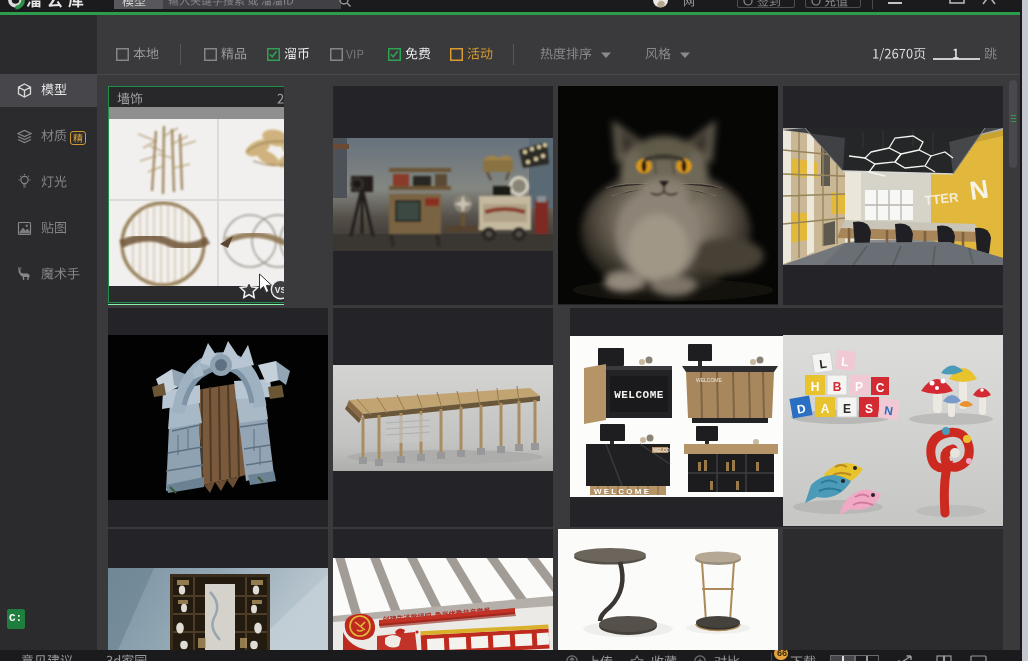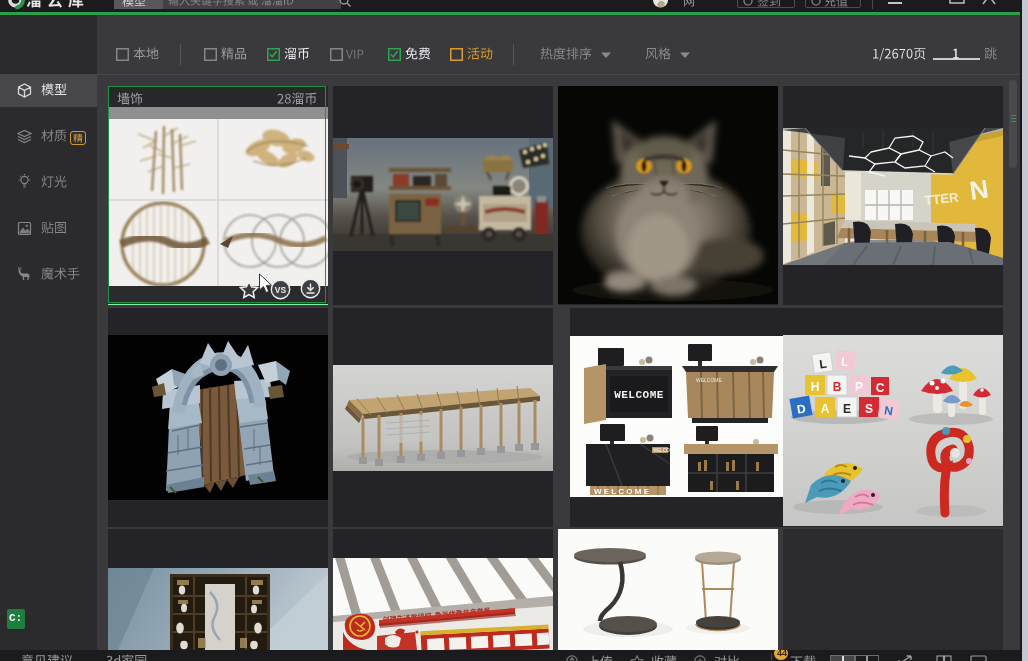--- a/index.html
+++ b/index.html
@@ -160,21 +160,21 @@
 <svg style="position:absolute;left:872px;top:47px;overflow:visible" width="56" height="18">
       <path transform="translate(0,11.4)" d="M1.1 0H6.4V-1H4.5V-9.5H3.5C3 -9.2 2.4 -9 1.6 -8.9V-8.1H3.3V-1H1.1Z M7.4 2.3H8.2L12.1 -10.3H11.3Z M12.9 0H18.9V-1H16.2C15.8 -1 15.2 -1 14.7 -0.9C16.9 -3.1 18.4 -5 18.4 -6.9C18.4 -8.6 17.3 -9.7 15.6 -9.7C14.4 -9.7 13.6 -9.2 12.8 -8.3L13.5 -7.6C14.1 -8.3 14.7 -8.7 15.5 -8.7C16.7 -8.7 17.3 -7.9 17.3 -6.9C17.3 -5.2 15.9 -3.3 12.9 -0.7Z M23.4 0.2C24.9 0.2 26.2 -1.1 26.2 -2.9C26.2 -4.9 25.1 -5.9 23.5 -5.9C22.8 -5.9 22 -5.5 21.4 -4.8C21.4 -7.7 22.5 -8.7 23.8 -8.7C24.4 -8.7 25 -8.4 25.3 -8L26 -8.7C25.5 -9.3 24.8 -9.7 23.8 -9.7C21.9 -9.7 20.3 -8.3 20.3 -4.5C20.3 -1.4 21.6 0.2 23.4 0.2ZM21.4 -3.8C22 -4.7 22.8 -5 23.3 -5C24.5 -5 25.1 -4.2 25.1 -2.9C25.1 -1.6 24.3 -0.8 23.4 -0.8C22.2 -0.8 21.5 -1.8 21.4 -3.8Z M29.3 0H30.6C30.7 -3.7 31.1 -6 33.3 -8.8V-9.5H27.4V-8.5H32C30.1 -5.9 29.5 -3.6 29.3 0Z M37.6 0.2C39.4 0.2 40.5 -1.5 40.5 -4.8C40.5 -8.1 39.4 -9.7 37.6 -9.7C35.8 -9.7 34.6 -8.1 34.6 -4.8C34.6 -1.5 35.8 0.2 37.6 0.2ZM37.6 -0.8C36.5 -0.8 35.8 -2 35.8 -4.8C35.8 -7.6 36.5 -8.8 37.6 -8.8C38.6 -8.8 39.4 -7.6 39.4 -4.8C39.4 -2 38.6 -0.8 37.6 -0.8Z M47.2 -6V-3.7C47.2 -2.3 46.6 -0.7 41.8 0.2C42 0.5 42.3 0.8 42.4 1C47.5 -0.1 48.2 -1.9 48.2 -3.6V-6ZM48.3 -1.4C49.8 -0.7 51.7 0.4 52.7 1.1L53.3 0.3C52.3 -0.4 50.3 -1.4 48.8 -2.1ZM43.4 -7.7V-1.7H44.4V-6.8H51.1V-1.7H52.1V-7.7H47.4C47.6 -8.2 47.9 -8.7 48.1 -9.3H53.3V-10.2H42.1V-9.3H47C46.9 -8.8 46.6 -8.2 46.4 -7.7Z" fill="#e4e4e6"></path>
     </svg>
 <div class="abs" style="left:933px;top:58px;width:47px;height:1.5px;background:#cccccf"></div>
 <svg style="position:absolute;left:952px;top:47px;overflow:visible" width="9" height="18">
       <path transform="translate(0,11.4)" d="M1.1 0H6.6V-1.2H4.7V-9.6H3.6C3 -9.2 2.4 -9 1.5 -8.8V-7.9H3.2V-1.2H1.1Z" fill="#f0f0f2"></path>
     </svg>
 <svg style="position:absolute;left:984px;top:47px;overflow:visible" width="15" height="18">
       <path transform="translate(0,11.4)" d="M1.9 -9.4H4V-7.1H1.9ZM5.1 -8.9C5.6 -8 6.1 -6.8 6.2 -6L7 -6.4C6.9 -7.2 6.4 -8.3 5.8 -9.2ZM0.5 -0.7 0.7 0.2C1.9 -0.1 3.6 -0.5 5.3 -1L5.1 -1.8L3.5 -1.4V-3.8H4.9V-4.6H3.5V-6.3H4.9V-10.3H1.1V-6.3H2.7V-1.2L1.9 -1V-5.3H1.2V-0.8ZM11.5 -9.3C11.2 -8.4 10.5 -7.1 10 -6.3L10.7 -6C11.3 -6.7 11.9 -7.9 12.4 -8.8ZM9.1 -10.9V-0.6C9.1 0.5 9.4 0.8 10.2 0.8C10.4 0.8 11.3 0.8 11.5 0.8C12.3 0.8 12.5 0.3 12.6 -1.2C12.3 -1.2 12 -1.4 11.8 -1.5C11.7 -0.4 11.7 -0.1 11.4 -0.1C11.2 -0.1 10.5 -0.1 10.4 -0.1C10.1 -0.1 10 -0.1 10 -0.6V-4.1C10.8 -3.5 11.5 -2.8 11.9 -2.3L12.6 -3C12.1 -3.6 11 -4.4 10.2 -5.1L10 -4.9V-10.9ZM7.1 -10.9V-5.4L7.1 -4.6C6.2 -4 5.3 -3.4 4.7 -3.1L5.2 -2.2L7 -3.6C6.9 -2 6.3 -0.5 4.6 0.4C4.8 0.5 5.1 0.9 5.2 1.1C7.8 -0.4 8 -3.1 8 -5.4V-10.9Z" fill="#85858a"></path>
     </svg>
-<div class="abs" style="left:108px;top:86px;width:220px;height:219px;background:#86efac;overflow:hidden;padding-left:19px;">
+<div class="abs" style="left:108px;top:86px;width:176px;height:219px;background:#86efac;overflow:hidden;padding-left:19px;">
       <svg class="abs" style="left:0;top:0" width="220" height="218" viewBox="0 0 220 218">
 <rect width="220" height="218" fill="#f2f0ee"></rect>
 <defs>
           <filter id="bl1">
             <feGaussianBlur stdDeviation="1.2"></feGaussianBlur>
           </filter>
         </defs>
 
 <g stroke="#9a8058" stroke-width="2.2" filter="url(#bl1)">
 <line x1="48" y1="45" x2="44" y2="105"></line>
@@ -804,21 +804,21 @@
       </svg>
 <svg class="abs" style="left:694px;top:5px" width="13" height="13">
         <circle cx="6" cy="6" r="5.2" fill="none" stroke="#77777b" stroke-width="1.2"></circle>
         <path d="M3.5 6 L8.5 6 M6 3.5 L6 8.5" stroke="#77777b" stroke-width="1.1"></path>
       </svg>
 <svg style="position:absolute;left:714px;top:5px;overflow:visible" width="28" height="18">
         <path transform="translate(0,11.4)" d="M6.5 -5.1C7.1 -4.2 7.7 -3 7.9 -2.2L8.8 -2.6C8.6 -3.4 8 -4.6 7.3 -5.5ZM1.2 -5.9C2 -5.2 2.8 -4.3 3.6 -3.5C2.8 -1.8 1.8 -0.5 0.6 0.2C0.8 0.4 1.1 0.8 1.3 1C2.5 0.2 3.5 -1 4.3 -2.6C4.9 -1.9 5.3 -1.2 5.7 -0.6L6.4 -1.4C6.1 -2 5.4 -2.8 4.7 -3.7C5.3 -5.1 5.8 -6.9 6 -9L5.3 -9.2L5.2 -9.2H0.9V-8.3H4.9C4.7 -6.9 4.4 -5.6 4 -4.5C3.3 -5.2 2.6 -5.9 1.9 -6.5ZM9.9 -10.9V-7.8H6.3V-6.9H9.9V-0.3C9.9 -0.1 9.9 0 9.6 0C9.4 0 8.7 0 7.9 0C8 0.3 8.1 0.8 8.2 1C9.3 1 10 1 10.3 0.8C10.8 0.7 10.9 0.4 10.9 -0.3V-6.9H12.5V-7.8H10.9V-10.9Z M14.6 0.9C14.9 0.7 15.4 0.5 19 -0.7C18.9 -0.9 18.9 -1.3 18.9 -1.6L15.7 -0.7V-5.9H18.9V-6.9H15.7V-10.8H14.7V-0.9C14.7 -0.3 14.4 -0 14.1 0.1C14.3 0.3 14.5 0.7 14.6 0.9ZM19.9 -10.9V-1.1C19.9 0.3 20.3 0.7 21.5 0.7C21.8 0.7 23.3 0.7 23.5 0.7C24.9 0.7 25.1 -0.2 25.2 -2.8C25 -2.9 24.6 -3.1 24.3 -3.2C24.2 -0.8 24.1 -0.2 23.5 -0.2C23.1 -0.2 21.9 -0.2 21.6 -0.2C21.1 -0.2 20.9 -0.4 20.9 -1.1V-4.9C22.4 -5.7 23.9 -6.7 25.1 -7.7L24.2 -8.5C23.5 -7.7 22.2 -6.7 20.9 -5.9V-10.9Z" fill="#9a9a9e"></path>
       </svg>
 <div class="abs" style="left:771px;top:3px;width:1px;height:8px;background:#46464a"></div>
 <div class="abs" style="left:774px;top:-3px;width:14px;height:13px;background:#e8a33a;border-radius:7px"></div>
-<div class="abs" style="left:777px;top:-2px;color:#3a2a10;font:bold 9px 'Liberation Sans'">44</div>
+<div class="abs" style="left:777px;top:-2px;color:#3a2a10;font:bold 9px 'Liberation Sans'">66</div>
 <svg style="position:absolute;left:790px;top:5px;overflow:visible" width="28" height="18">
         <path transform="translate(0,11.4)" d="M0.7 -10V-9H5.7V1H6.8V-5.9C8.3 -5.1 10 -4 10.9 -3.2L11.6 -4.1C10.6 -4.9 8.5 -6.1 6.9 -6.9L6.8 -6.6V-9H12.3V-10Z M22.6 -10.2C23.2 -9.7 23.9 -9 24.2 -8.5L24.9 -9C24.6 -9.5 23.9 -10.2 23.3 -10.6ZM23.9 -6.5C23.6 -5.3 23.1 -4.1 22.5 -3C22.2 -4.1 22.1 -5.6 22 -7.2H25.4V-8H21.9C21.9 -8.9 21.9 -9.9 21.9 -10.9H20.9C20.9 -9.9 20.9 -8.9 21 -8H17.8V-9.1H20.1V-9.9H17.8V-10.9H16.8V-9.9H14.4V-9.1H16.8V-8H13.7V-7.2H21C21.2 -5.1 21.4 -3.3 21.8 -1.9C21.2 -1 20.4 -0.2 19.6 0.4C19.8 0.6 20.1 0.9 20.3 1.1C21 0.5 21.6 -0.1 22.2 -0.8C22.6 0.3 23.3 0.9 24.1 0.9C25 0.9 25.4 0.3 25.5 -1.6C25.3 -1.7 24.9 -1.9 24.8 -2.1C24.7 -0.6 24.5 -0 24.2 -0C23.7 -0 23.2 -0.7 22.8 -1.8C23.7 -3.1 24.3 -4.6 24.8 -6.3ZM13.8 -1.2 13.9 -0.3 17.3 -0.6V1H18.2V-0.7L20.6 -1V-1.8L18.2 -1.6V-2.8H20.3V-3.6H18.2V-4.7H17.3V-3.6H15.5C15.8 -4.1 16.1 -4.5 16.4 -5.1H20.6V-5.9H16.7C16.9 -6.2 17 -6.6 17.2 -6.9L16.2 -7.2C16.1 -6.7 15.9 -6.3 15.7 -5.9H13.9V-5.1H15.4C15.2 -4.6 15 -4.3 14.9 -4.1C14.7 -3.8 14.5 -3.5 14.3 -3.5C14.4 -3.2 14.5 -2.8 14.6 -2.6C14.7 -2.7 15.1 -2.8 15.6 -2.8H17.3V-1.5Z" fill="#9a9a9e"></path>
       </svg>
 <div class="abs" style="left:830px;top:5px;width:25px;height:10px;background:#46464a;border:1px solid #6a6a6e"></div>
 <div class="abs" style="left:855px;top:5px;width:24px;height:10px;border:1px solid #6a6a6e"></div>
 <div class="abs" style="left:842px;top:6px;width:1.5px;height:8px;background:#e0e0e2"></div>
 <div class="abs" style="left:866px;top:6px;width:1.5px;height:8px;background:#9a9a9e"></div>
 <svg class="abs" style="left:896px;top:4px" width="20" height="18">
         <path d="M3 10 L15 2 M15 2 L10.5 2 M15 2 L15 6 M3 10 L3 6 M3 10 L7.5 10" stroke="#9a9a9e" stroke-width="1.4" fill="none"></path>
       </svg>

